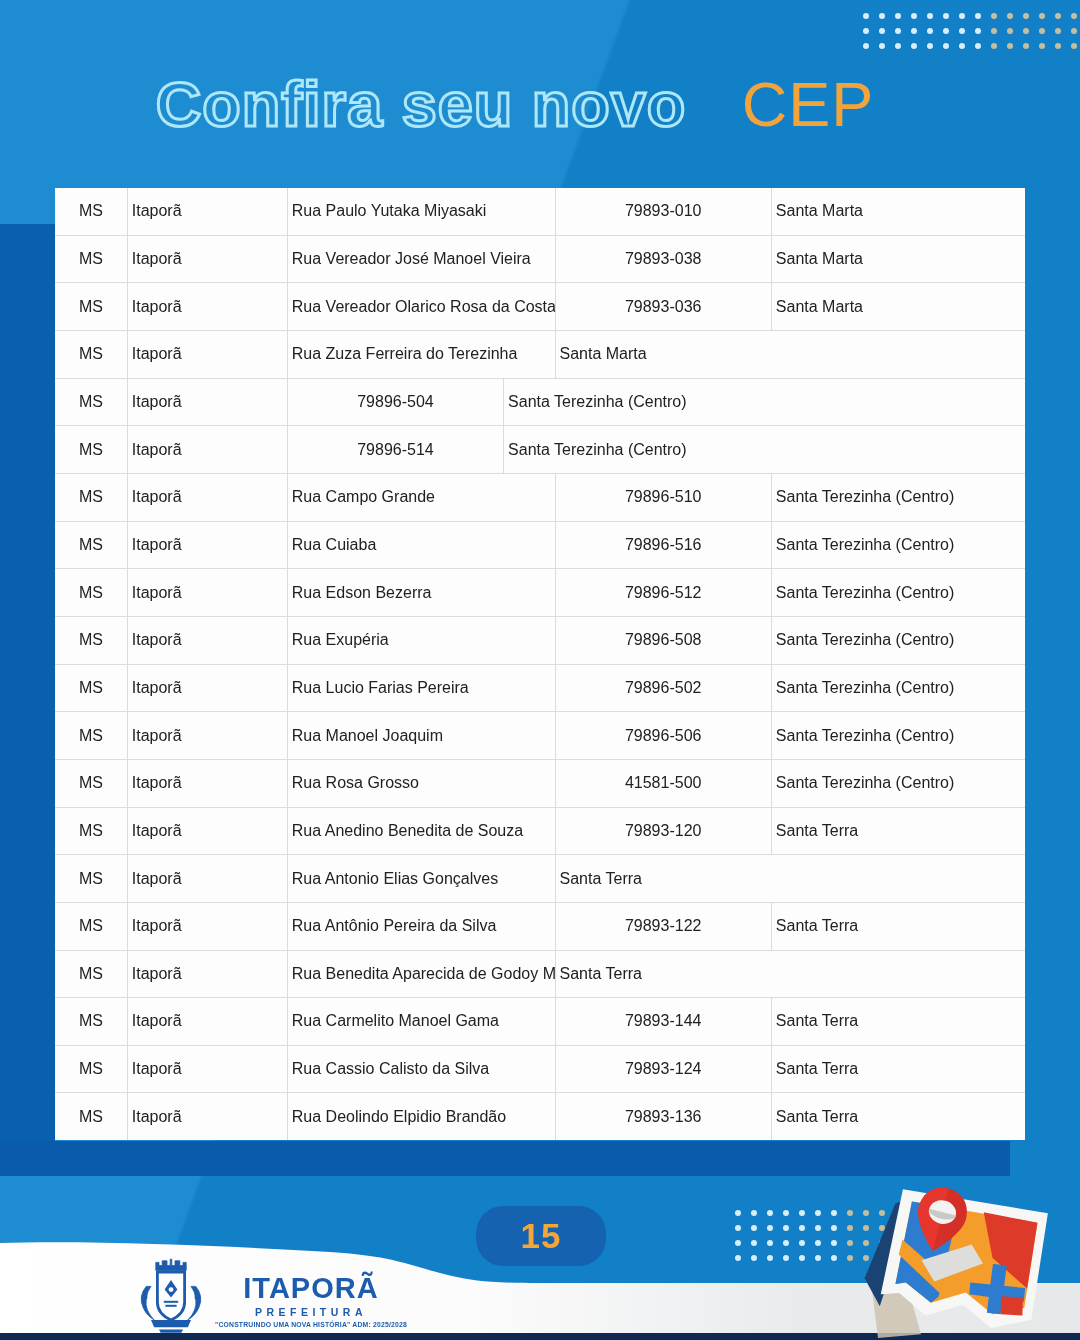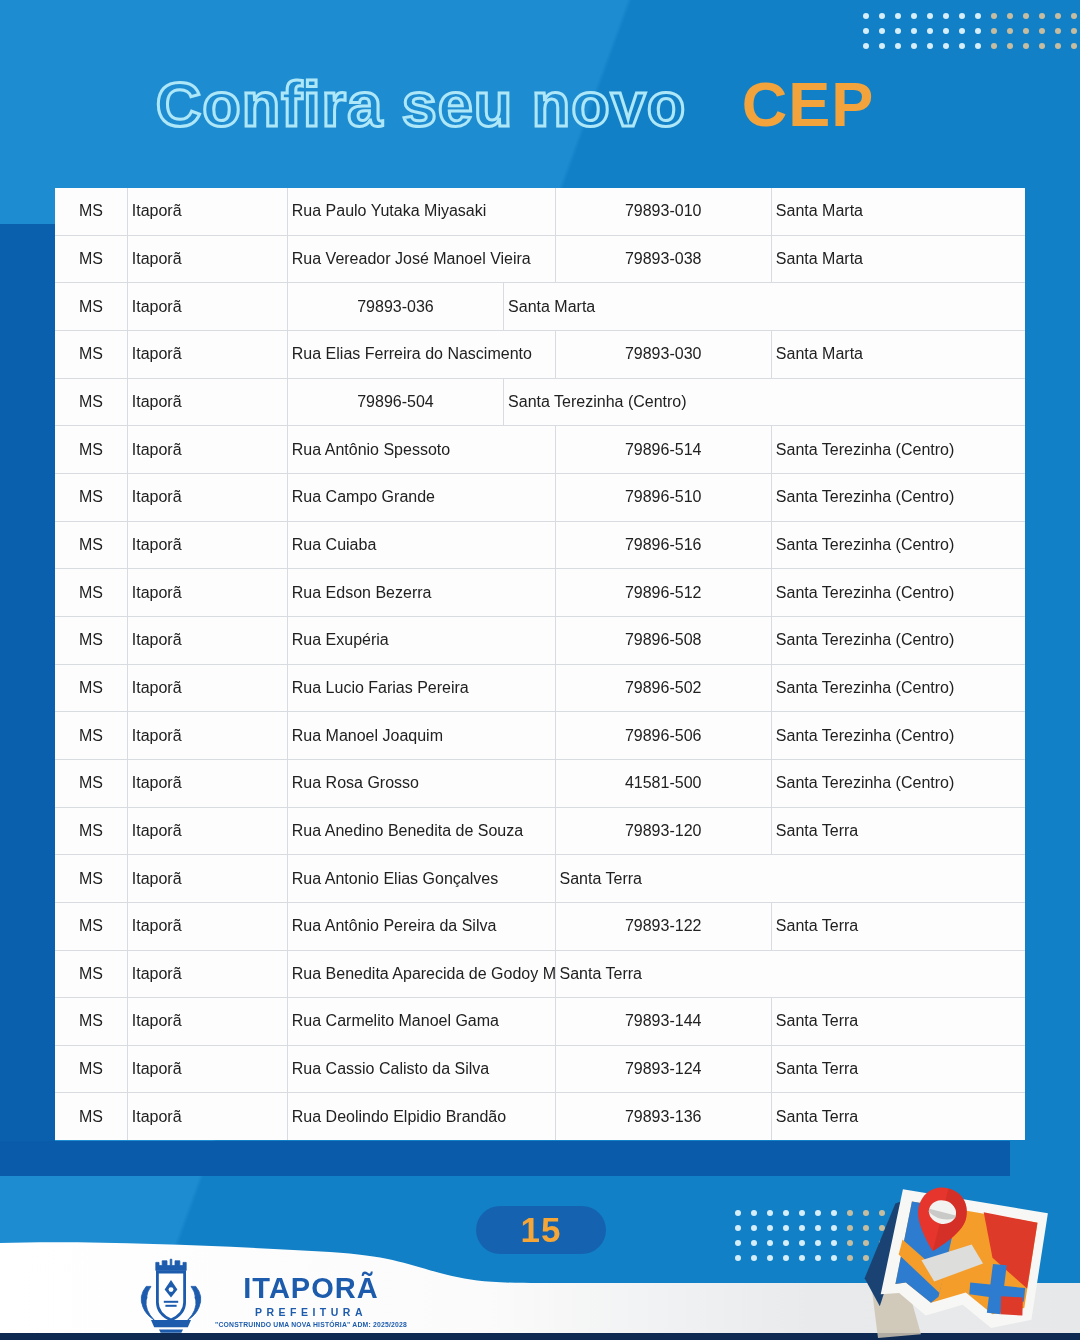--- a/index.html
+++ b/index.html
@@ -13,21 +13,21 @@
   .under-bar{position:absolute;left:0;top:1141px;width:1010px;height:35px;background:#0a5cab;}
 
   
   .title{
     position:absolute;left:0;top:68px;width:1030px;text-align:center;
     font-size:63px;font-weight:800;letter-spacing:1px;white-space:nowrap;
   }
   .title .outline{
     color:transparent;-webkit-text-stroke:3px #aee7f7;
   }
-  .title .highlight{font-weight:700;}
+  .title .highlight{font-weight:400;}
 
   
   .dots{position:absolute;display:grid;}
   .dots-top{left:858px;top:8px;grid-template-columns:repeat(14,16px);grid-auto-rows:15px;}
   .dots-bottom{left:730px;top:1205px;grid-template-columns:repeat(12,16px);grid-auto-rows:15px;}
   .dot{width:6px;height:6px;border-radius:50%;margin:auto;display:block;}
 
   
   .cep-table{
     position:absolute;left:55px;top:188px;width:970px;height:952px;
@@ -41,21 +41,21 @@
     padding-left:4px;box-sizing:border-box;
   }
   .cell-uf{width:7.5%;justify-content:center;padding-left:0;}
   .cell-city{width:16.5%;}
   .cell-street{width:27.6%;}
   .cell-cep{width:22.3%;justify-content:center;padding-left:0;}
   .cell-neighborhood{width:26.1%;border-right:none;}
 
   
   .page-pill{
-    position:absolute;left:476px;top:1206px;width:130px;height:48px;border-radius:27px;
+    position:absolute;left:476px;top:1206px;width:130px;height:60px;border-radius:27px;
     background:#1563b0;display:flex;align-items:center;justify-content:center;
   }
   .page-pill span{color:#f5a637;font-size:35px;font-weight:800;letter-spacing:1px;}
 
   
   .footer-wave{position:absolute;left:0;top:1240px;width:1080px;height:100px;}
   .navy-bar{position:absolute;left:0;top:1333px;width:1080px;height:7px;background:#0e2a52;z-index:4;}
   .logo{position:absolute;left:135px;top:1256px;display:flex;align-items:center;gap:8px;z-index:3;}
   .crest{width:72px;height:80px;}
   .logo-text{display:flex;flex-direction:column;align-items:center;margin-top:10px;}
@@ -135,40 +135,39 @@
       <div class="trow">
         <div class="tcell cell-uf">MS</div>
         <div class="tcell cell-city">Itaporã</div>
         <div class="tcell cell-street">Rua Vereador José Manoel Vieira</div>
         <div class="tcell cell-cep">79893-038</div>
         <div class="tcell cell-neighborhood">Santa Marta</div>
       </div>
       <div class="trow">
         <div class="tcell cell-uf">MS</div>
         <div class="tcell cell-city">Itaporã</div>
+        <div class="tcell cell-street">Rua Vereador Olarico Rosa da Costa</div>
         <div class="tcell cell-cep">79893-036</div>
         <div class="tcell cell-neighborhood">Santa Marta</div>
       </div>
       <div class="trow">
         <div class="tcell cell-uf">MS</div>
         <div class="tcell cell-city">Itaporã</div>
-        <div class="tcell cell-street">Rua Elias Ferreira do Nascimento</div>
-        <div class="tcell cell-cep">79893-030</div>
+        <div class="tcell cell-street">Rua Zuza Ferreira do Terezinha</div>
         <div class="tcell cell-neighborhood">Santa Marta</div>
       </div>
       <div class="trow">
         <div class="tcell cell-uf">MS</div>
         <div class="tcell cell-city">Itaporã</div>
         <div class="tcell cell-cep">79896-504</div>
         <div class="tcell cell-neighborhood">Santa Terezinha (Centro)</div>
       </div>
       <div class="trow">
         <div class="tcell cell-uf">MS</div>
         <div class="tcell cell-city">Itaporã</div>
-        <div class="tcell cell-street">Rua Antônio Spessoto</div>
         <div class="tcell cell-cep">79896-514</div>
         <div class="tcell cell-neighborhood">Santa Terezinha (Centro)</div>
       </div>
       <div class="trow">
         <div class="tcell cell-uf">MS</div>
         <div class="tcell cell-city">Itaporã</div>
         <div class="tcell cell-street">Rua Campo Grande</div>
         <div class="tcell cell-cep">79896-510</div>
         <div class="tcell cell-neighborhood">Santa Terezinha (Centro)</div>
       </div>

